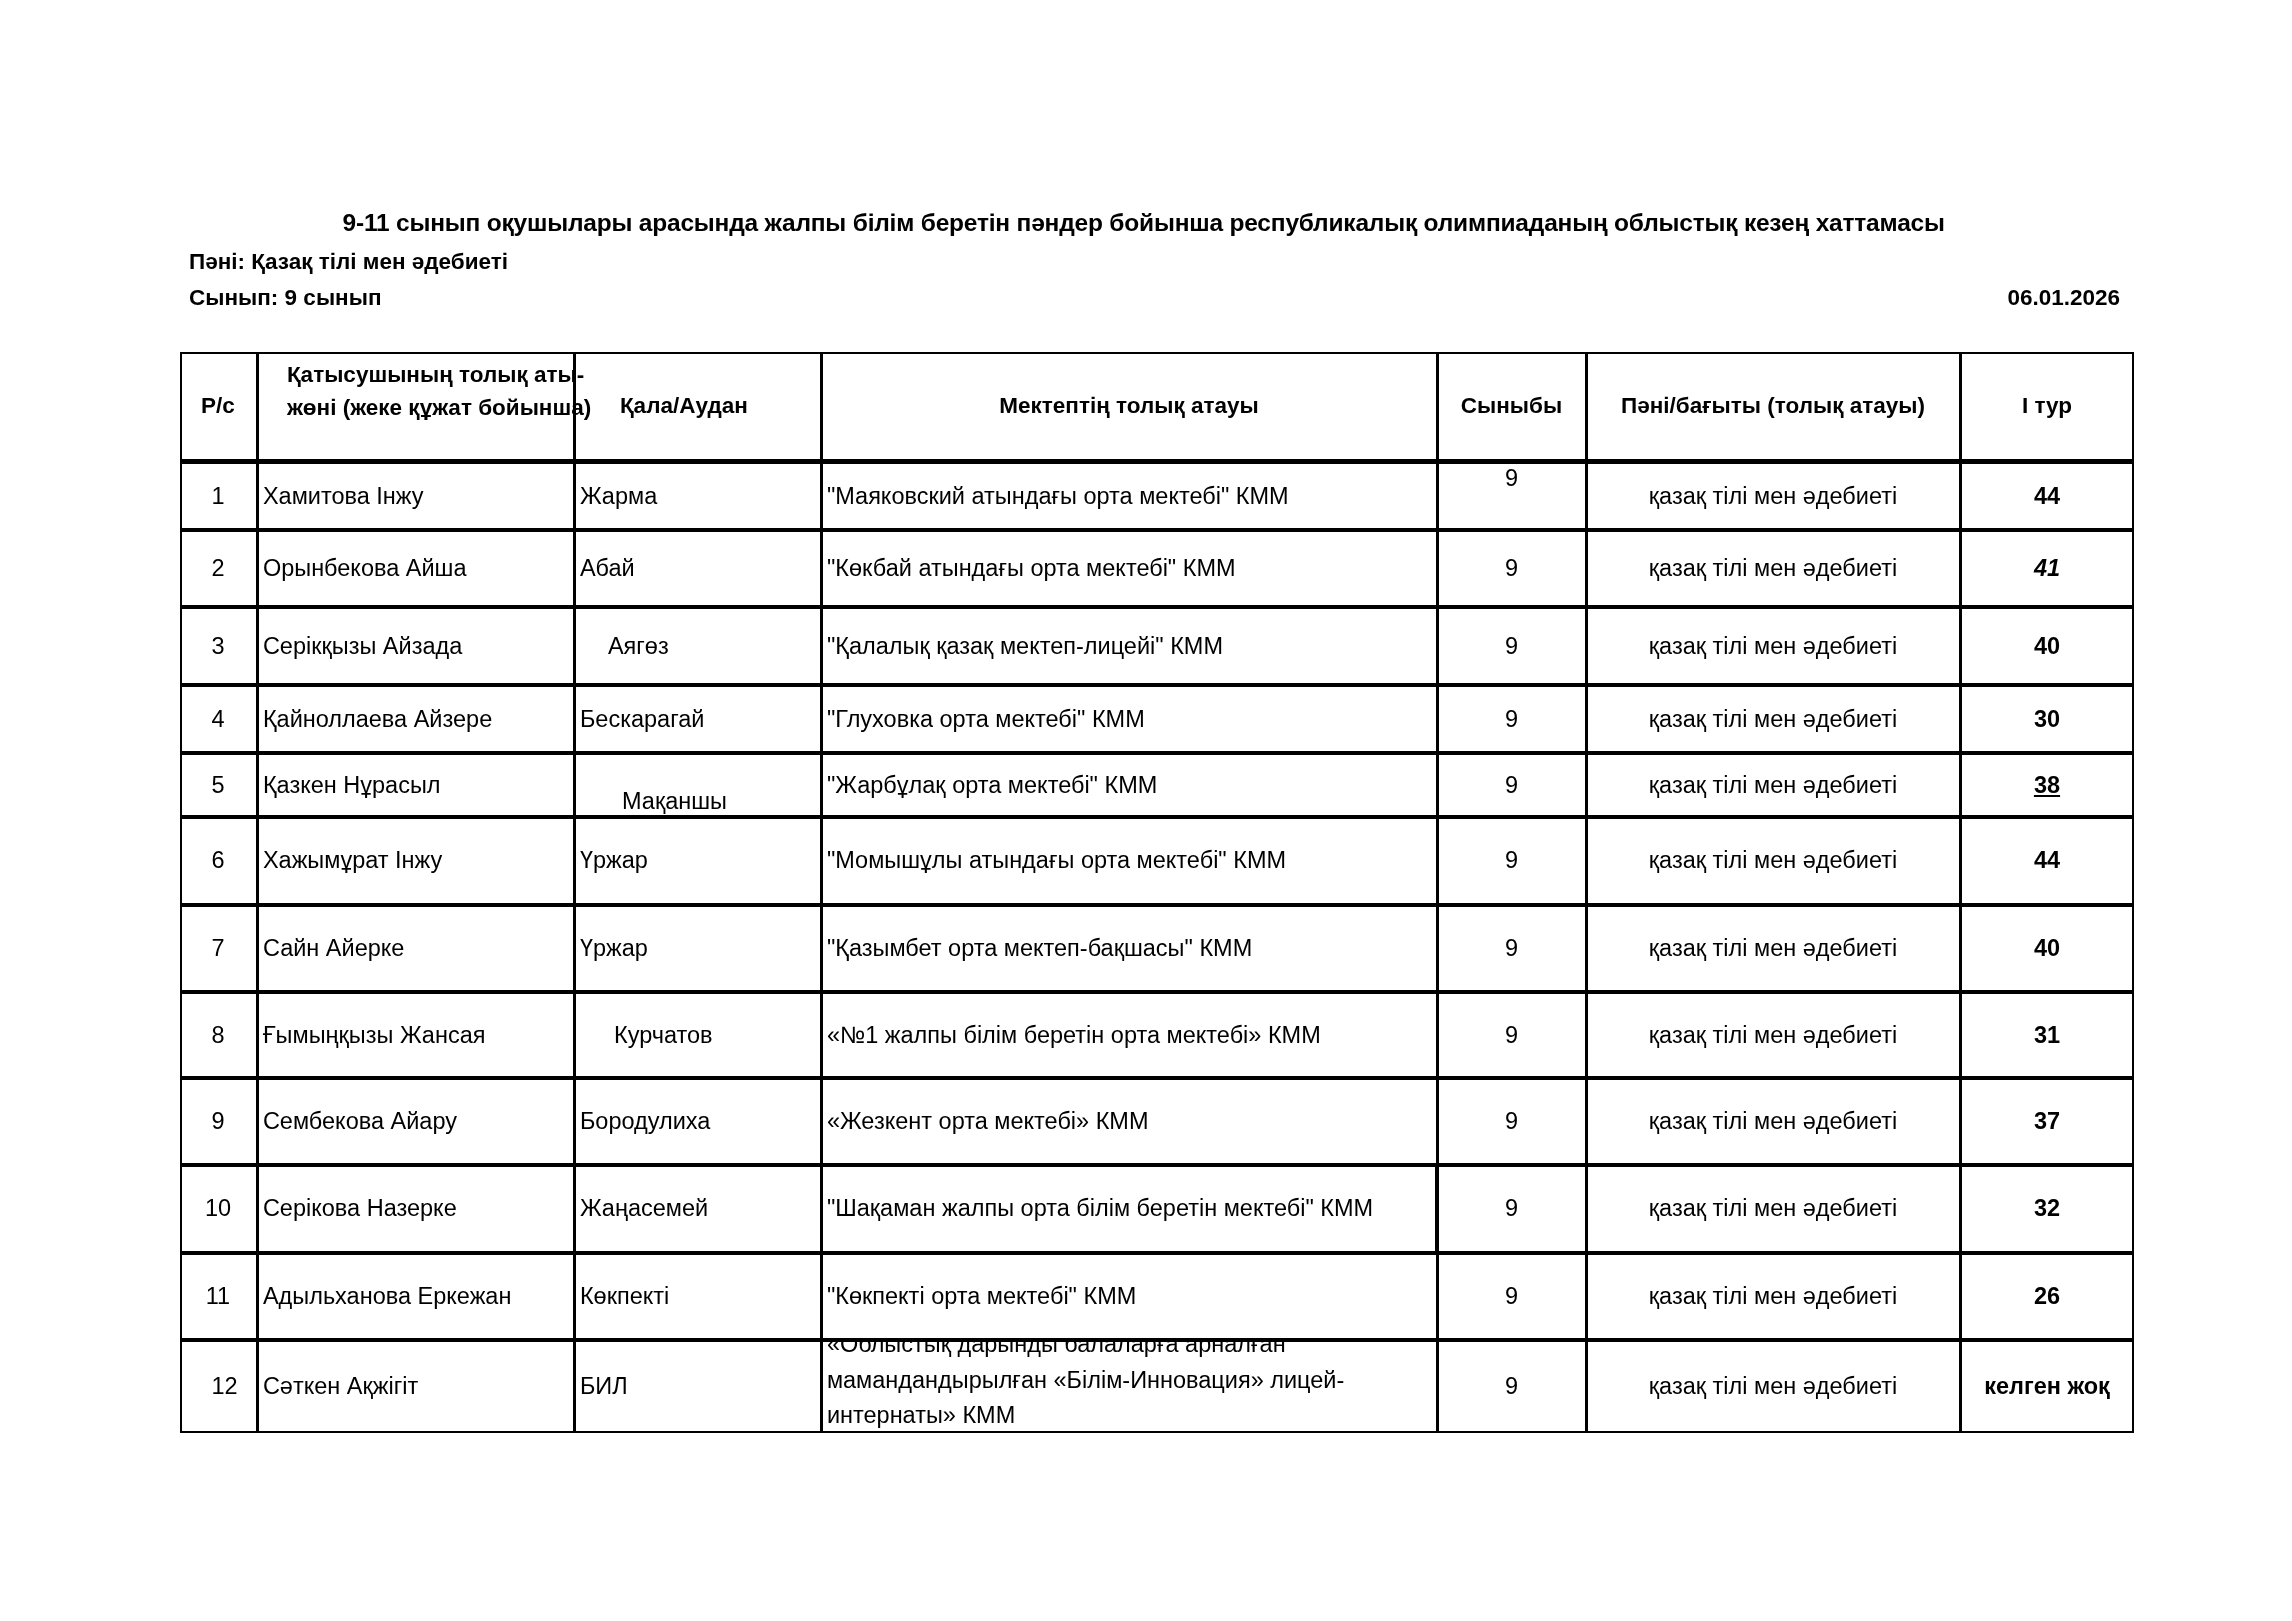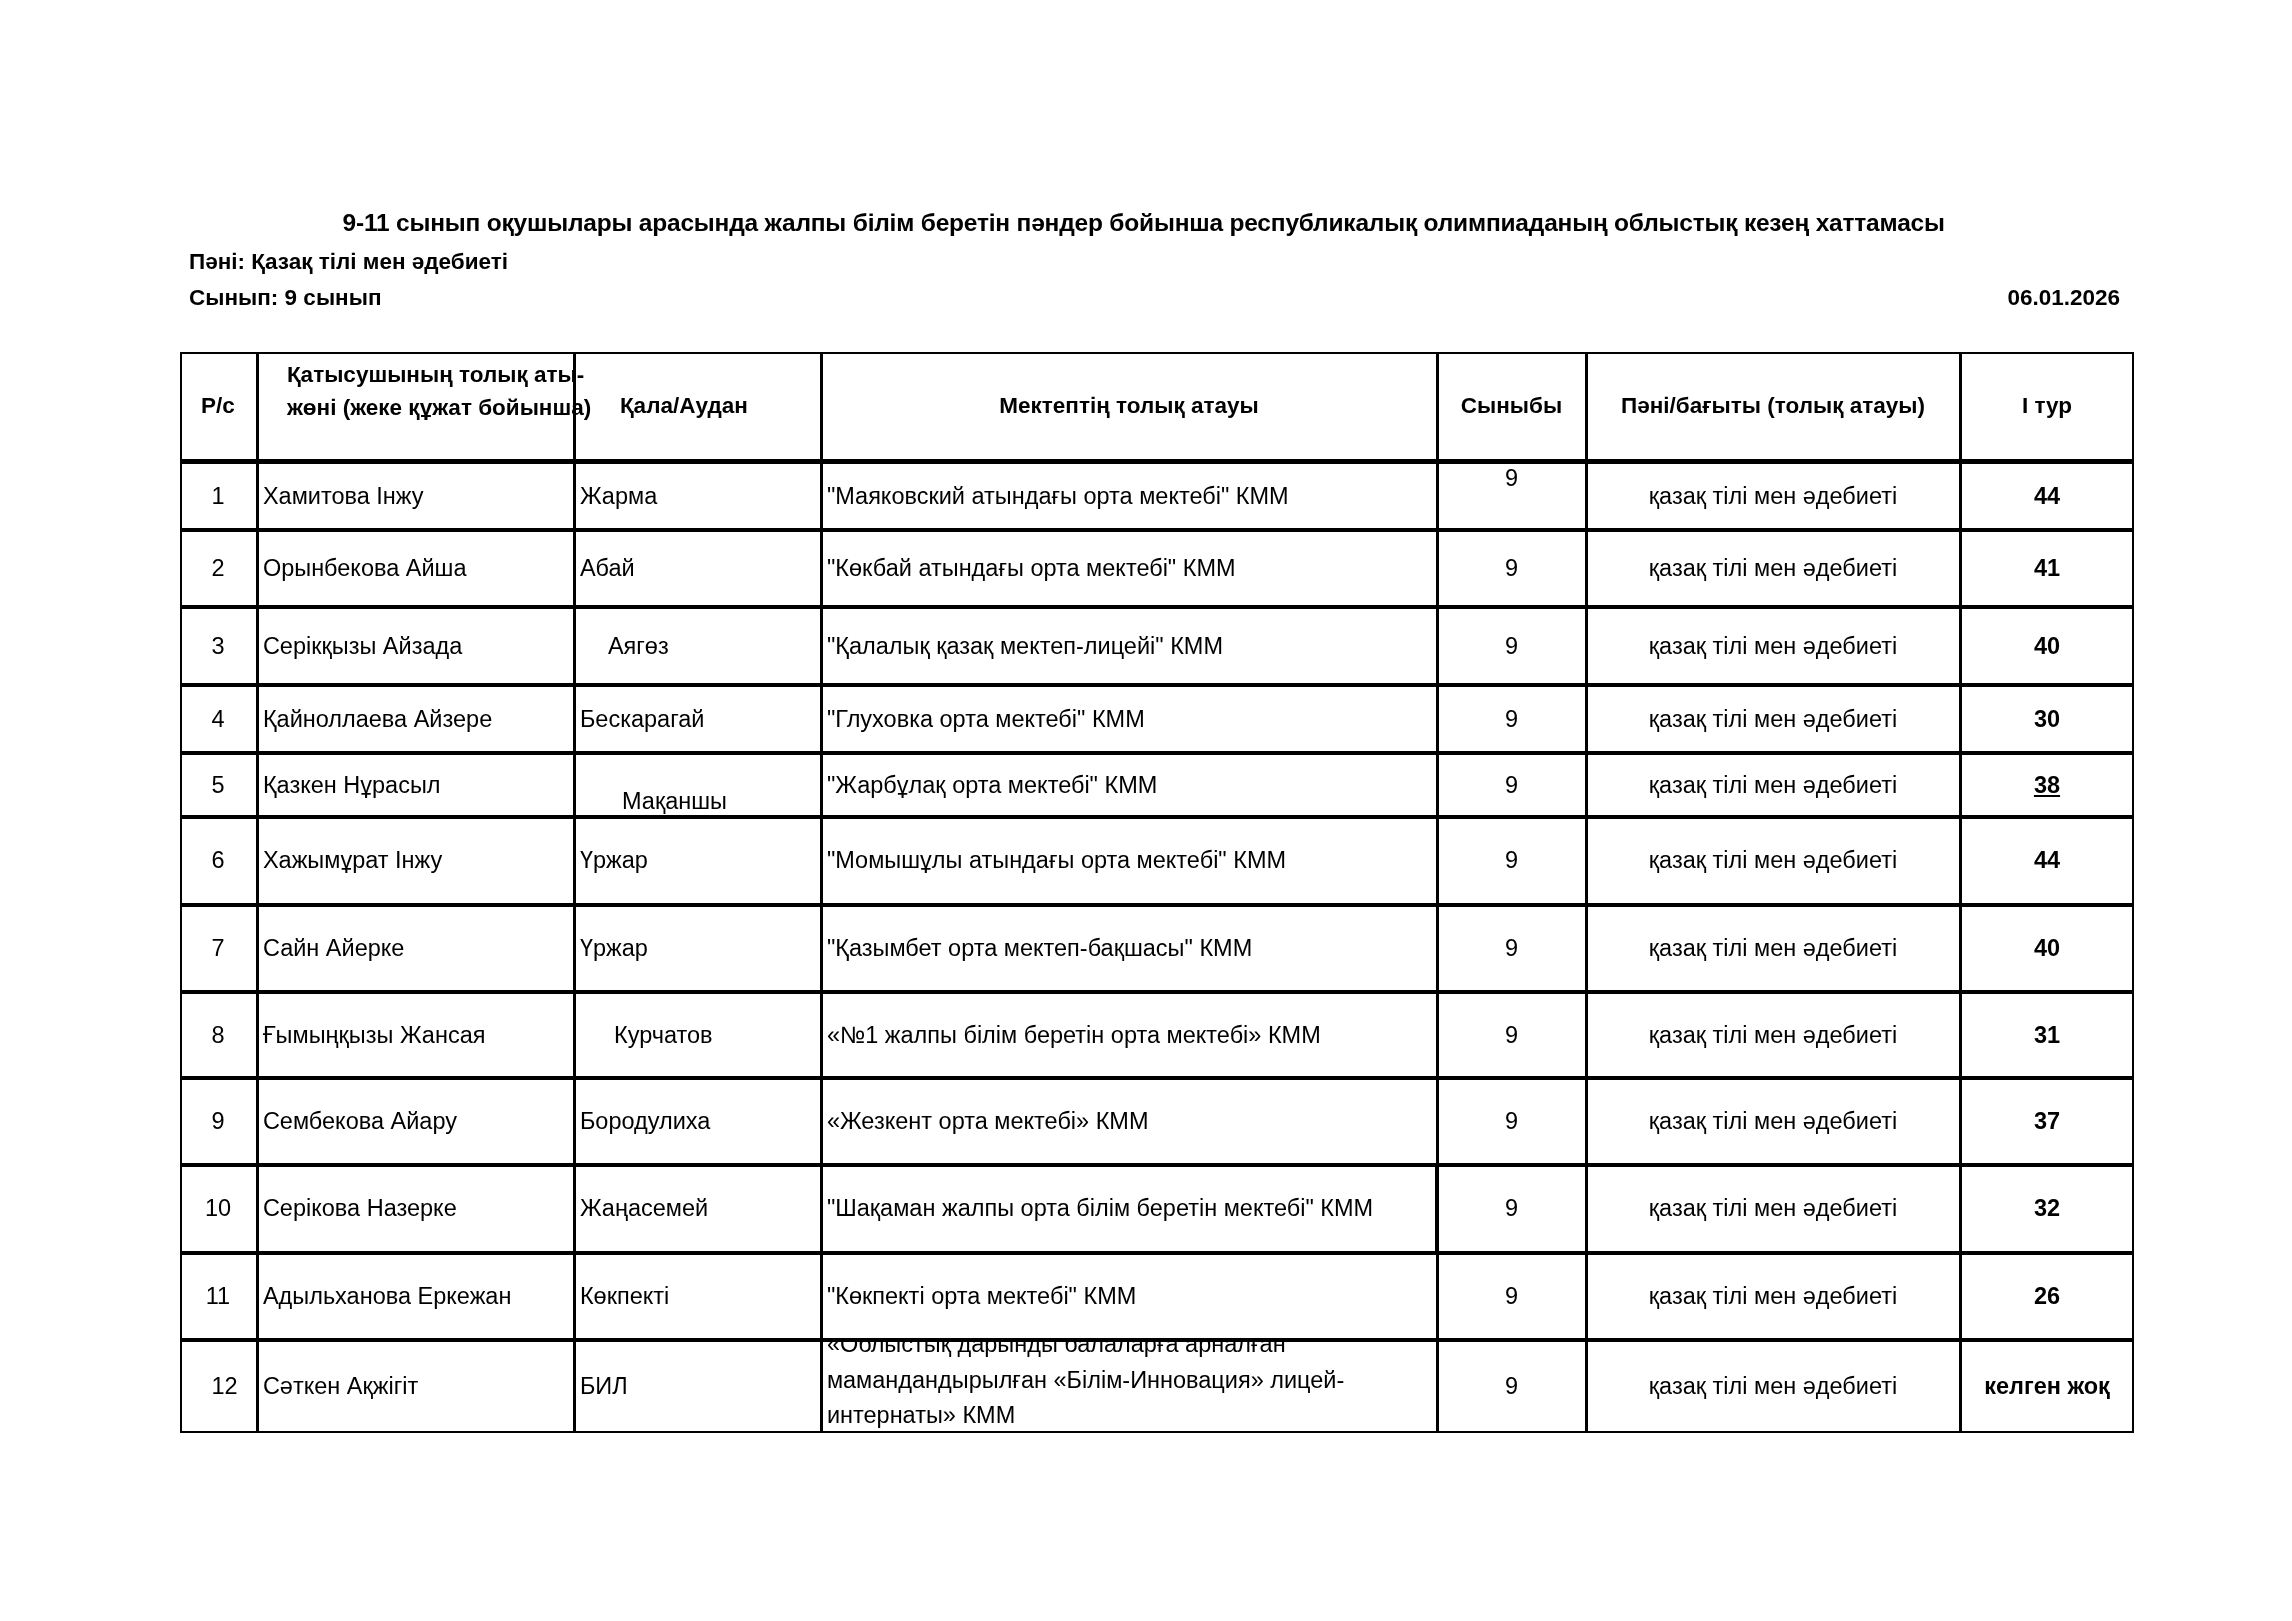--- a/index.html
+++ b/index.html
@@ -66,21 +66,21 @@
       <div class="cell c" style="left: 1586px; width: 374px; top: 461px; height: 70px;">қазақ тілі мен әдебиеті</div>
       <div class="cell c b" style="left: 1960px; width: 174px; top: 461px; height: 70px;">44</div>
     </div>
     <div class="">
       <div class="cell c" style="left: 180px; width: 76px; top: 530px; height: 76px;">2</div>
       <div class="cell l" style="left: 257px; width: 318px; top: 530px; height: 76px;">Орынбекова Айша</div>
       <div class="cell l" style="left: 574px; width: 247px; top: 530px; height: 76px;">Абай</div>
       <div class="cell l" style="left: 821px; width: 616px; top: 530px; height: 76px;">"Көкбай атындағы орта мектебі" КММ</div>
       <div class="cell c" style="left: 1437px; width: 149px; top: 530px; height: 76px;">9</div>
       <div class="cell c" style="left: 1586px; width: 374px; top: 530px; height: 76px;">қазақ тілі мен әдебиеті</div>
-      <div class="cell c b" style="left: 1960px; width: 174px; top: 530px; height: 76px;">41</div>
+      <div class="cell c b" style="left: 1960px; width: 174px; top: 530px; height: 76px; font-style: italic;">41</div>
     </div>
     <div class="">
       <div class="cell c" style="left: 180px; width: 76px; top: 607px; height: 78px;">3</div>
       <div class="cell l" style="left: 257px; width: 318px; top: 607px; height: 78px;">Серікқызы Айзада</div>
       <div class="cell l" style="left: 602px; width: 247px; top: 607px; height: 78px; text-align: right;">Аягөз</div>
       <div class="cell l" style="left: 821px; width: 616px; top: 607px; height: 78px;">"Қалалық қазақ мектеп-лицейі" КММ</div>
       <div class="cell c" style="left: 1437px; width: 149px; top: 607px; height: 78px;">9</div>
       <div class="cell c" style="left: 1586px; width: 374px; top: 607px; height: 78px;">қазақ тілі мен әдебиеті</div>
       <div class="cell c b" style="left: 1960px; width: 174px; top: 607px; height: 78px;">40</div>
     </div>

